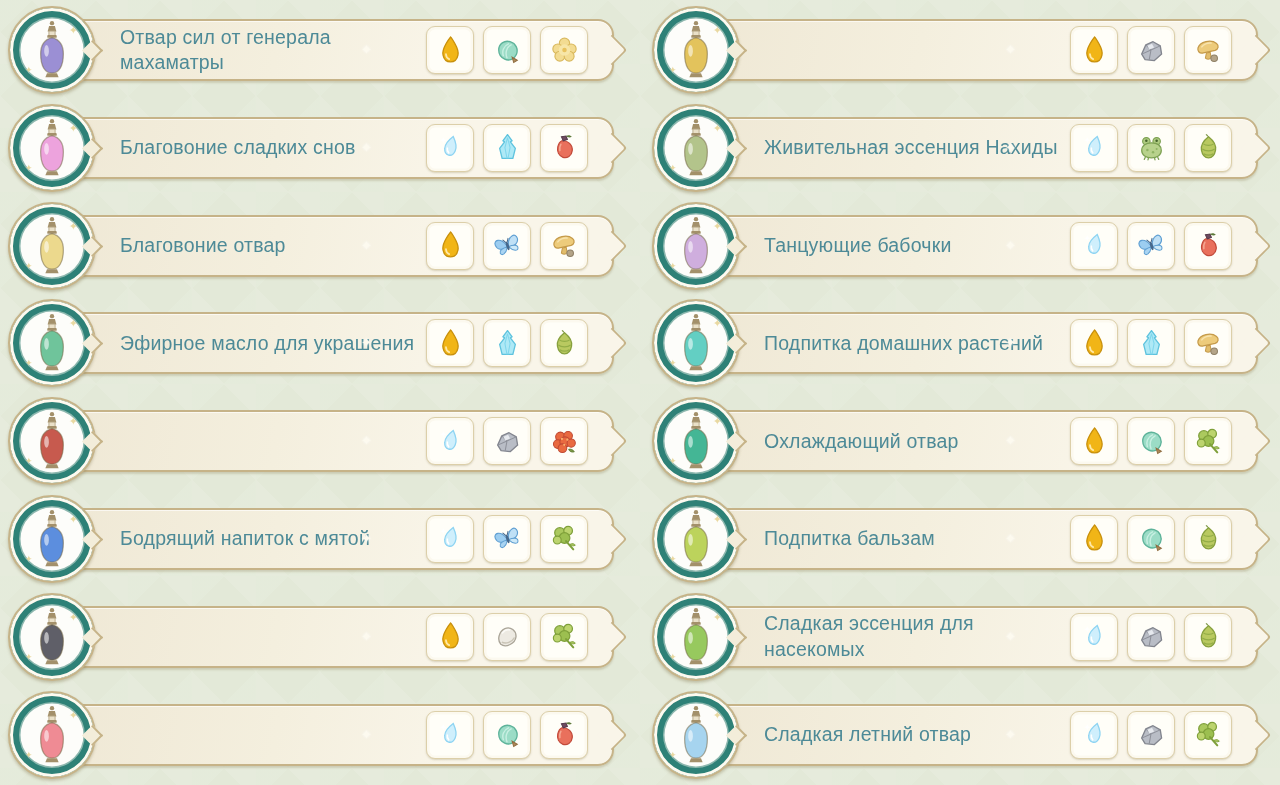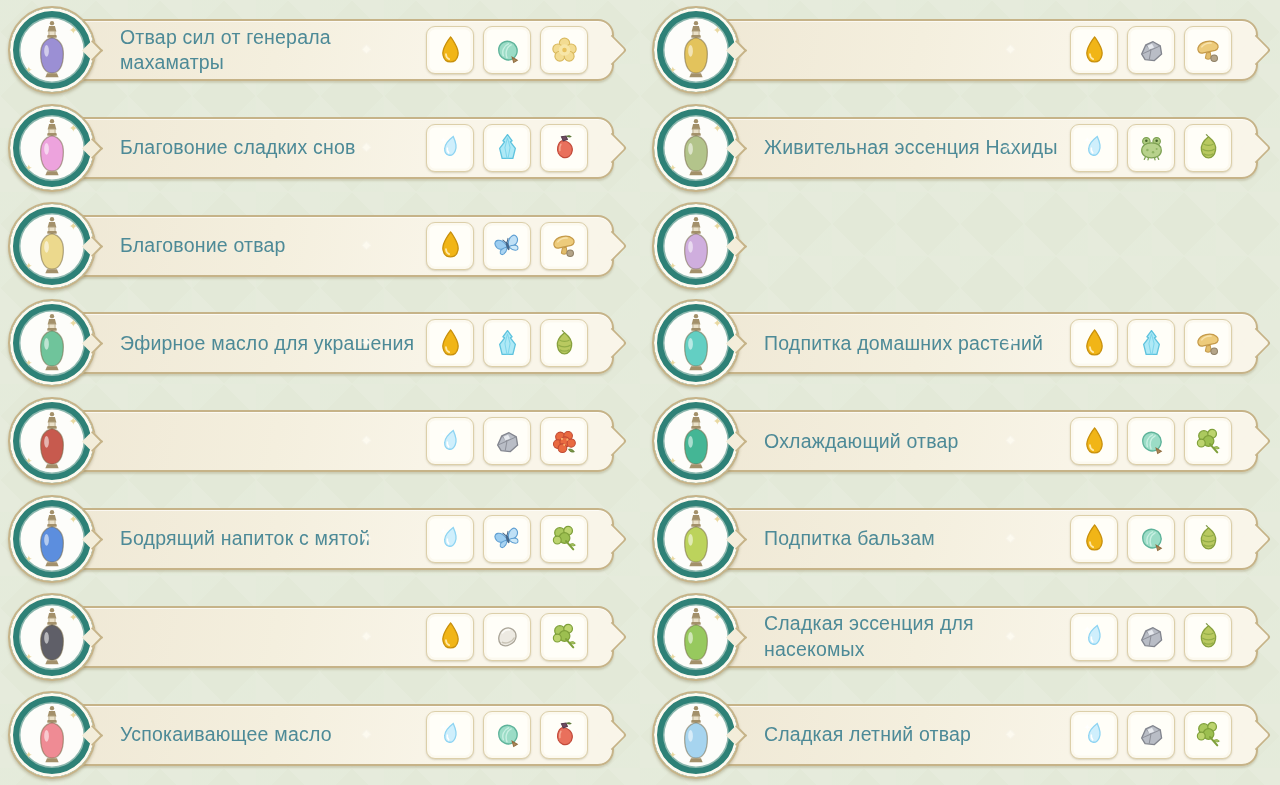--- a/index.html
+++ b/index.html
@@ -440,21 +440,20 @@
         <rect class="cap" x="16.8" y="17.6" width="10.4" height="3" rx="1"></rect>
         <path class="body" d="M22 20.5 C13.5 22.5 9.5 29 9.5 38.5 C9.5 52 14.5 59.5 22 59.5 C29.5 59.5 34.5 52 34.5 38.5 C34.5 29 30.5 22.5 22 20.5 Z"></path>
         <ellipse class="gloss" cx="16" cy="35" rx="2.6" ry="6.5"></ellipse>
         <path class="cap" d="M16.5 59.5 h11 l1.8 4.5 h-14.6 Z"></path>
       </svg>
     </div>
   </div>
 
   <div class="row">
     <div class="bar">
-      <div class="label">Успокаивающее масло</div>
       <span class="sparkle">✦</span>
       <div class="ings">
           <span class="tile">
             <svg viewBox="0 0 32 32">
               <use href="#water-drop"></use>
             </svg>
           </span>
           <span class="tile">
             <svg viewBox="0 0 32 32">
               <use href="#teal-shell"></use>
@@ -549,20 +548,41 @@
         <rect class="neckglass" x="18.6" y="13.2" width="6.8" height="5.2"></rect>
         <rect class="cap" x="16.8" y="17.6" width="10.4" height="3" rx="1"></rect>
         <path class="body" d="M22 20.5 C13.5 22.5 9.5 29 9.5 38.5 C9.5 52 14.5 59.5 22 59.5 C29.5 59.5 34.5 52 34.5 38.5 C34.5 29 30.5 22.5 22 20.5 Z"></path>
         <ellipse class="gloss" cx="16" cy="35" rx="2.6" ry="6.5"></ellipse>
         <path class="cap" d="M16.5 59.5 h11 l1.8 4.5 h-14.6 Z"></path>
       </svg>
     </div>
   </div>
 
   <div class="row">
+    <div class="bar">
+      <div class="label">Танцующие бабочки</div>
+      <span class="sparkle">✦</span>
+      <div class="ings">
+          <span class="tile">
+            <svg viewBox="0 0 32 32">
+              <use href="#water-drop"></use>
+            </svg>
+          </span>
+          <span class="tile">
+            <svg viewBox="0 0 32 32">
+              <use href="#blue-butterfly"></use>
+            </svg>
+          </span>
+          <span class="tile">
+            <svg viewBox="0 0 32 32">
+              <use href="#red-fruit"></use>
+            </svg>
+          </span>
+        </div>
+    </div>
     <div class="medallion">
       <span class="sp sp1">✦</span>
       <span class="sp sp2">✦</span>
       <svg class="bottle" viewBox="0 0 44 68" style="--liq: #cfaede;">
         <circle class="cap" cx="22" cy="4.5" r="2.4"></circle>
         <path class="cap" d="M18.8 7.5 h6.4 l1.6 6.2 h-9.6 Z"></path>
         <rect class="neckglass" x="18.6" y="13.2" width="6.8" height="5.2"></rect>
         <rect class="cap" x="16.8" y="17.6" width="10.4" height="3" rx="1"></rect>
         <path class="body" d="M22 20.5 C13.5 22.5 9.5 29 9.5 38.5 C9.5 52 14.5 59.5 22 59.5 C29.5 59.5 34.5 52 34.5 38.5 C34.5 29 30.5 22.5 22 20.5 Z"></path>
         <ellipse class="gloss" cx="16" cy="35" rx="2.6" ry="6.5"></ellipse>

